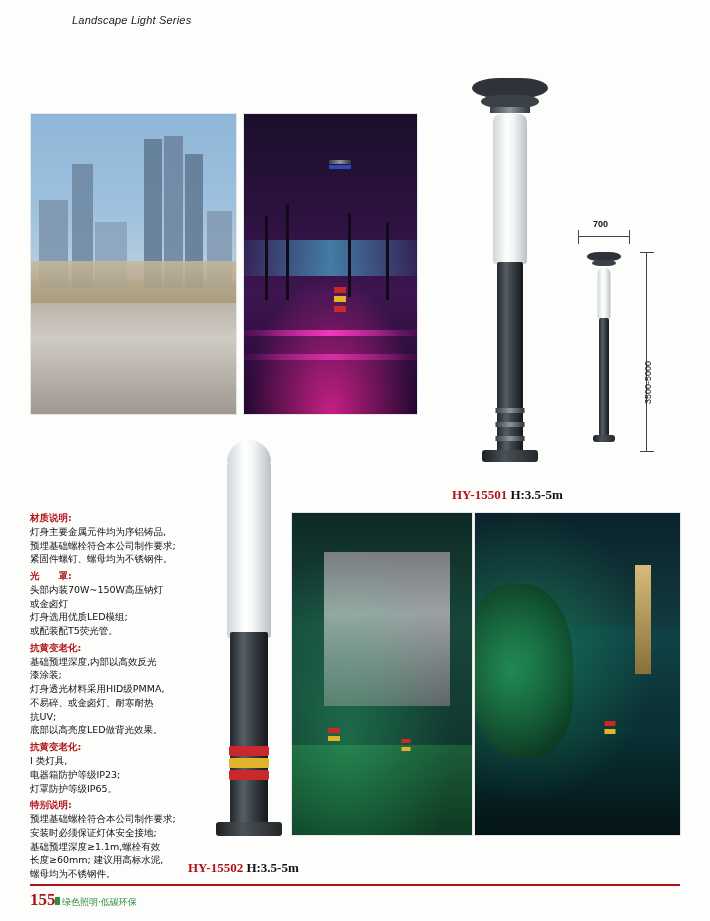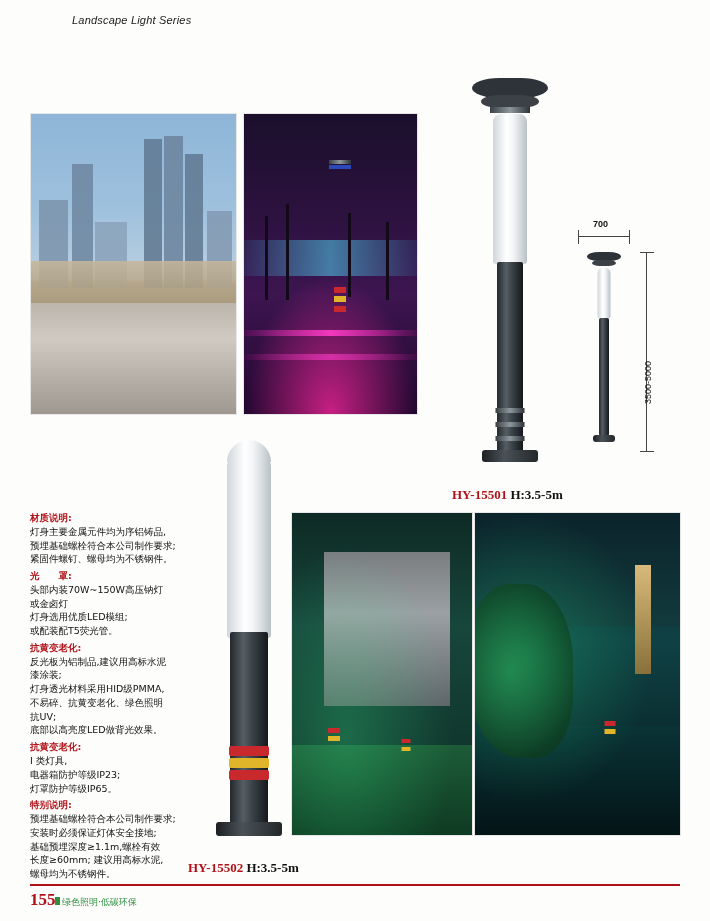--- a/index.html
+++ b/index.html
@@ -369,24 +369,24 @@
     <p>预埋基础螺栓符合本公司制作要求;</p>
     <p>紧固件螺钉、螺母均为不锈钢件。</p>
 
     <p class="sec-title">光　　罩:</p>
     <p>头部内装70W~150W高压钠灯</p>
     <p>或金卤灯</p>
     <p>灯身选用优质LED模组;</p>
     <p>或配装配T5荧光管。</p>
 
     <p class="sec-title">抗黄变老化:</p>
-    <p>反光板为铝制品,建议用高标水泥</p>
+    <p>基础预埋深度,内部以高效反光</p>
     <p>漆涂装;</p>
     <p>灯身透光材料采用HID级PMMA,</p>
-    <p>不易碎、抗黄变老化、绿色照明</p>
+    <p>不易碎、或金卤灯、耐寒耐热</p>
     <p>抗UV;</p>
     <p>底部以高亮度LED做背光效果。</p>
 
     <p class="sec-title">抗黄变老化:</p>
     <p>I 类灯具,</p>
     <p>电器箱防护等级IP23;</p>
     <p>灯罩防护等级IP65。</p>
 
     <p class="sec-title">特别说明:</p>
     <p>预埋基础螺栓符合本公司制作要求;</p>

